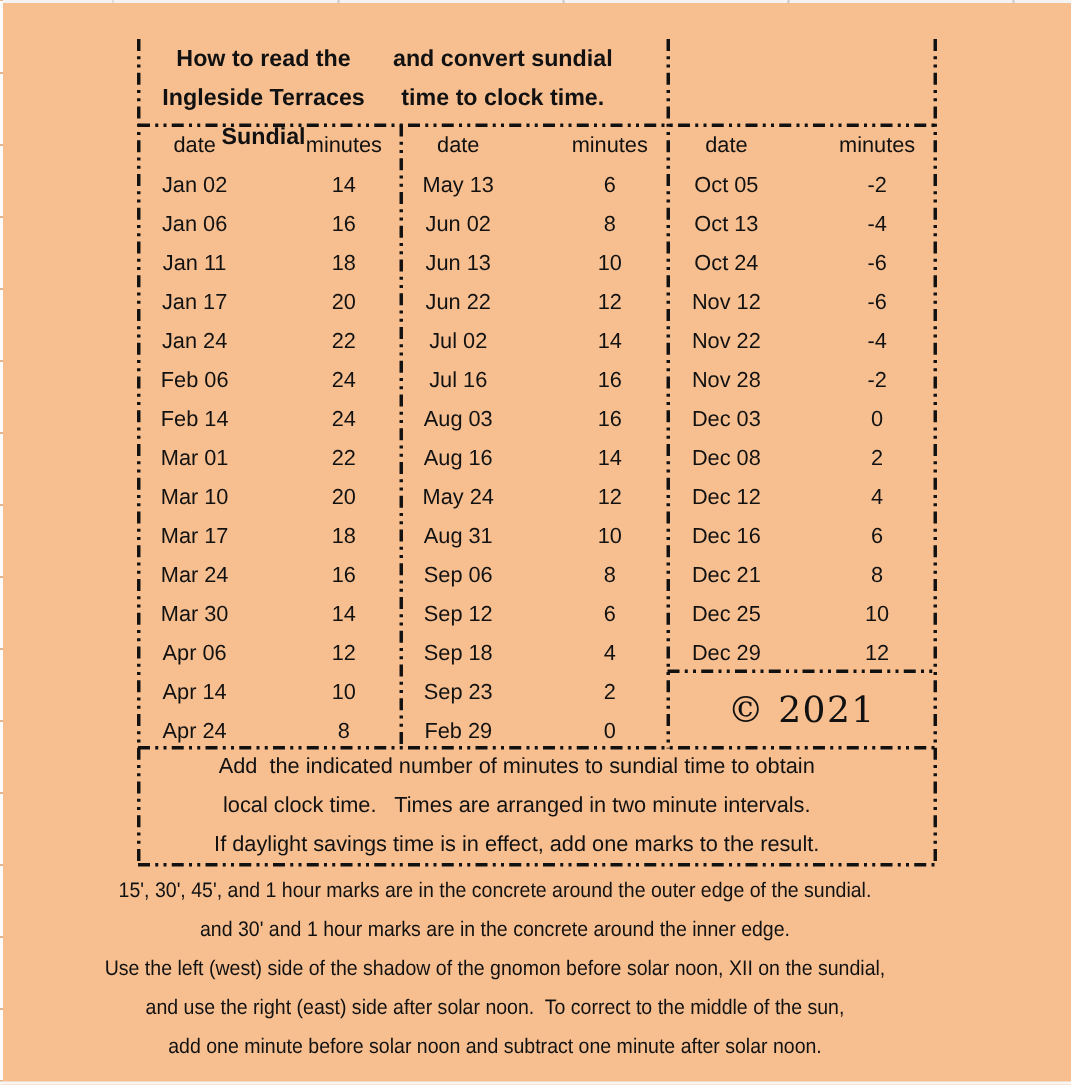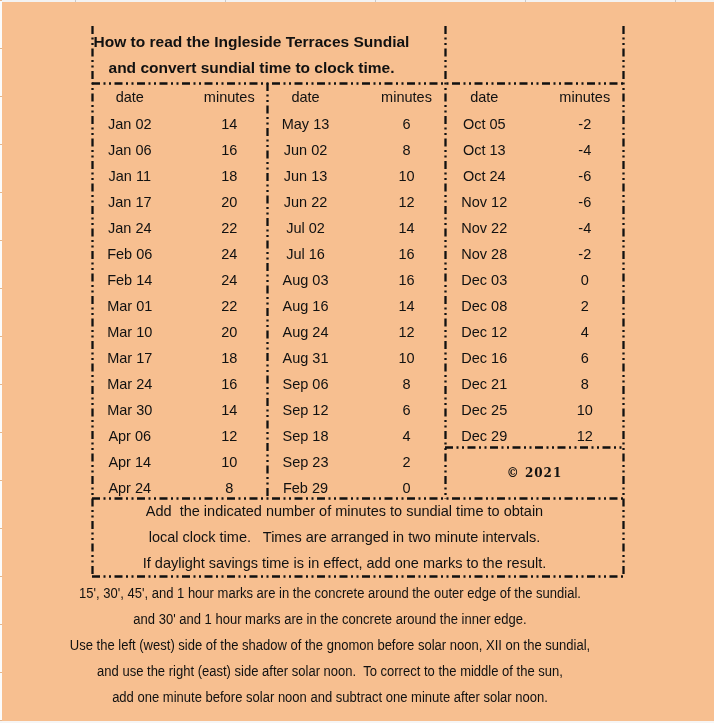--- a/index.html
+++ b/index.html
@@ -13,37 +13,37 @@
     background-image:repeating-linear-gradient(to right,#c9c9c9 0,#c9c9c9 1px,transparent 1px,transparent 150px);
     background-position:75px 0;}
   .edge-left{position:absolute;left:0;top:0;width:2px;height:723px;background:#fbfbfb;
     background-image:repeating-linear-gradient(to bottom,#e3b68e 0,#e3b68e 1px,transparent 1px,transparent 48px);}
   .edge-bottom{position:absolute;left:0;bottom:0;width:714px;height:2px;background:#f6f6f6;}
 
   svg.borders{position:absolute;left:0;top:0;pointer-events:none;}
 
   .title-box{position:absolute;left:92px;top:27px;width:353px;height:56px;
     padding-right:34px;box-sizing:border-box;
-    display:flex;flex-direction:column;justify-content:center;text-align:center;}
+    display:flex;flex-direction:row;justify-content:center;text-align:center;}
   .title-box .tline{font-weight:bold;font-size:15.5px;line-height:26px;}
 
   .latlong{position:absolute;left:446px;top:27px;width:177px;height:56px;
     display:grid;grid-template-columns:1fr 1fr;grid-template-rows:1fr 1fr;
     align-items:center;text-align:center;}
   .latlong .hdr{font-size:14px;}
   .latlong .val{font-size:13.5px;}
 
   .tablecol{position:absolute;top:83px;}
   .tablecol .trow{display:flex;height:26px;align-items:center;gap:24px;}
   .tablecol .thead{height:28px;}
   .tablecol .tc{flex:1 1 50%;text-align:center;font-size:14.5px;}
 
   .copyright{position:absolute;left:446px;top:447px;width:177px;height:51px;
     display:flex;align-items:center;justify-content:center;
-    font-family:"DejaVu Serif",serif;font-weight:bold;font-size:12px;letter-spacing:1px;}
+    font-family:"DejaVu Serif",serif;font-weight:normal;font-size:24px;letter-spacing:1px;}
 
   .instructions{position:absolute;left:92px;top:498px;width:531px;height:78px;
     padding-right:26px;box-sizing:border-box;
     display:flex;flex-direction:column;text-align:center;}
   .instructions .iline{font-size:14.5px;line-height:26px;white-space:pre;}
 
   .footer{position:absolute;left:0;top:580px;width:660px;text-align:center;}
   .footer .fline{font-size:14px;line-height:26px;white-space:pre;
     transform:scaleX(0.93);transform-origin:50% 50%;}
 </style>
@@ -172,21 +172,21 @@
       </div>
       <div class="trow">
         <span class="tc">Aug 03</span>
         <span class="tc">16</span>
       </div>
       <div class="trow">
         <span class="tc">Aug 16</span>
         <span class="tc">14</span>
       </div>
       <div class="trow">
-        <span class="tc">Aug 24</span>
+        <span class="tc">May 24</span>
         <span class="tc">12</span>
       </div>
       <div class="trow">
         <span class="tc">Aug 31</span>
         <span class="tc">10</span>
       </div>
       <div class="trow">
         <span class="tc">Sep 06</span>
         <span class="tc">8</span>
       </div>

